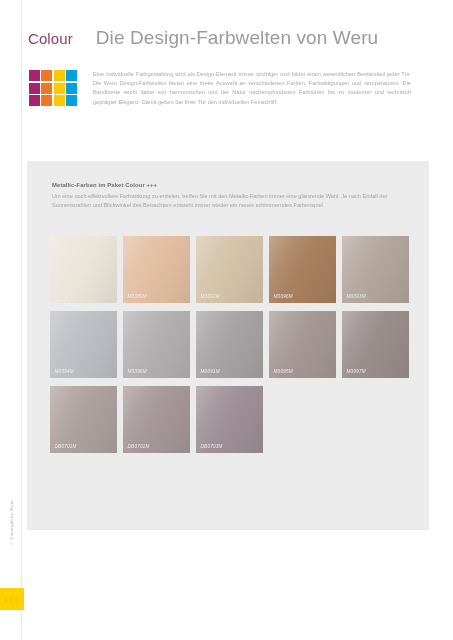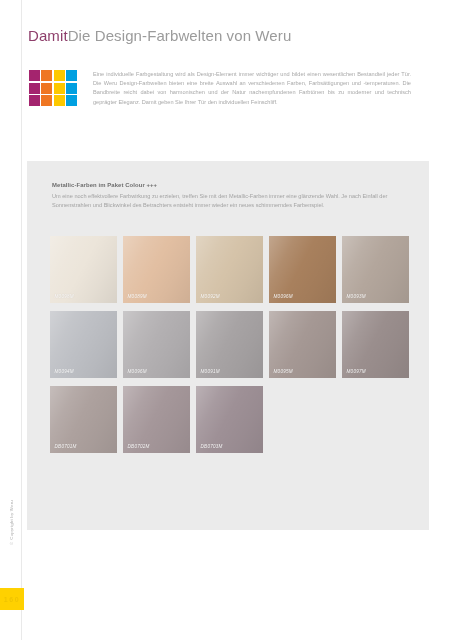--- a/index.html
+++ b/index.html
@@ -82,21 +82,22 @@
     align-items: baseline;
   }
   #brand-word {
     font-size: 15px;
     color: #8e3f6b;
     font-weight: 400;
     letter-spacing: 0.1px;
     font-family: "Liberation Sans", sans-serif;
   }
   #header-title {
-    font-size: 15px;
+    margin-left: 23px;
+    font-size: 19px;
     color: #9b9b9b;
     font-weight: 400;
     letter-spacing: 0.1px;
     font-family: "Liberation Sans", sans-serif;
   }
 
   
   #logo {
     position: absolute;
     left: 29px;
@@ -214,21 +215,21 @@
     <div id="spine-rule"></div>
     <div id="copyright">
       <span>© Copyright by Weru</span>
     </div>
     <div id="pagenum">
       <span>160</span>
     </div>
   </div>
 
   <div id="header">
-    <div id="brand-word">Damit</div>
+    <div id="brand-word">Colour</div>
     <div id="header-title">Die Design-Farbwelten von Weru</div>
   </div>
 
   <div id="logo">
     <i style="background: rgb(164, 36, 110);"></i>
     <i style="background: rgb(239, 118, 34);"></i>
     <i style="background: rgb(253, 200, 0);"></i>
     <i style="background: rgb(0, 160, 225);"></i>
     <i style="background: rgb(164, 36, 110);"></i>
     <i style="background: rgb(239, 118, 34);"></i>

